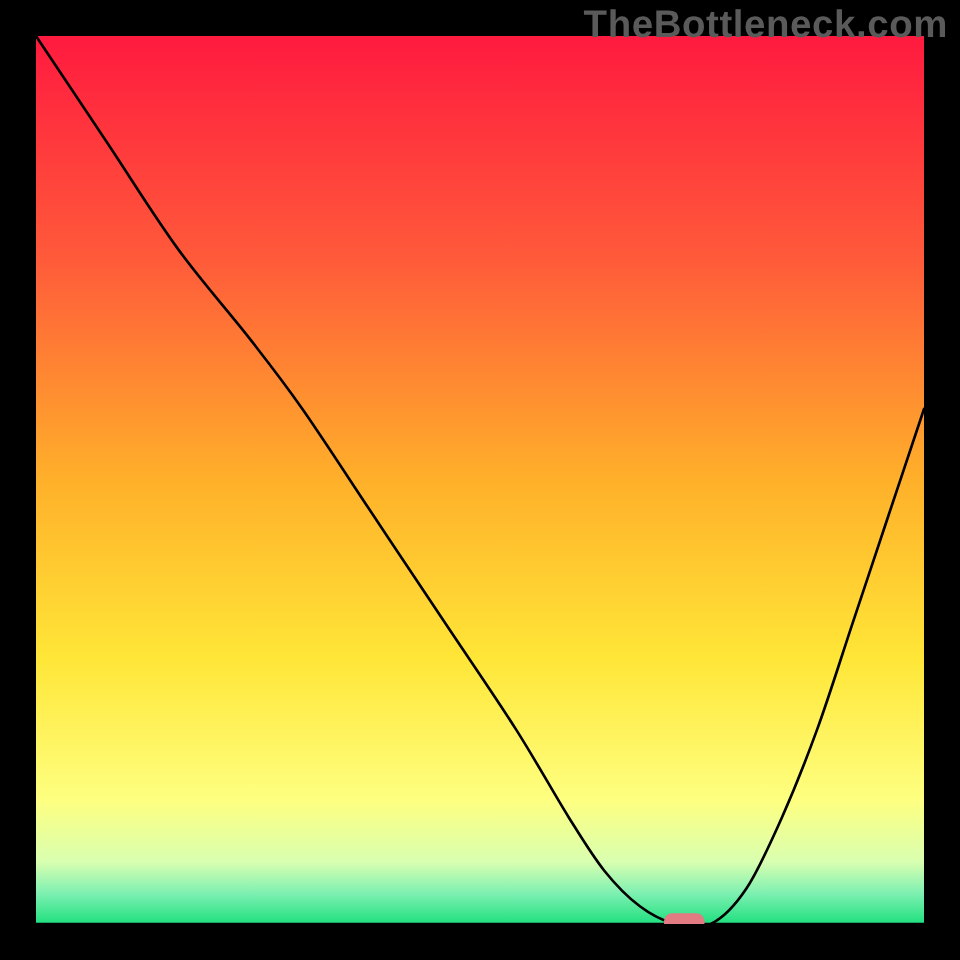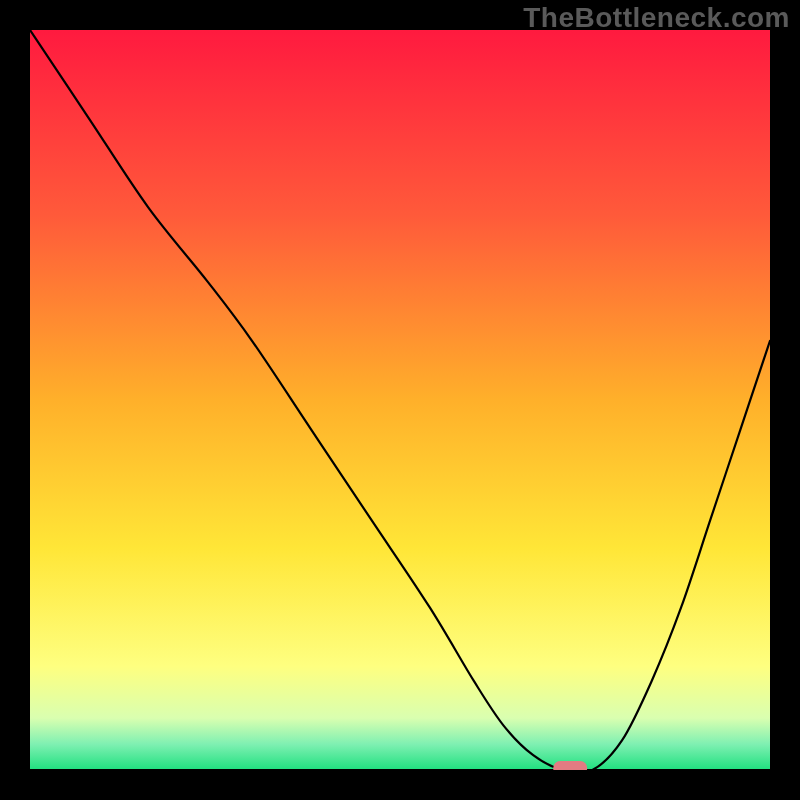--- a/index.html
+++ b/index.html
@@ -14,21 +14,21 @@
     position: relative;
     width: 800px;
     height: 800px;
     background: #000000;
   }
   .watermark {
     position: absolute;
     top: 2px;
     right: 10px;
     color: #5a5a5a;
-    font-size: 28px;
+    font-size: 32px;
     font-weight: 600;
     letter-spacing: 0.5px;
     z-index: 5;
   }
   svg.plot {
     position: absolute;
     top: 30px;
     left: 30px;
     width: 740px;
     height: 740px;

